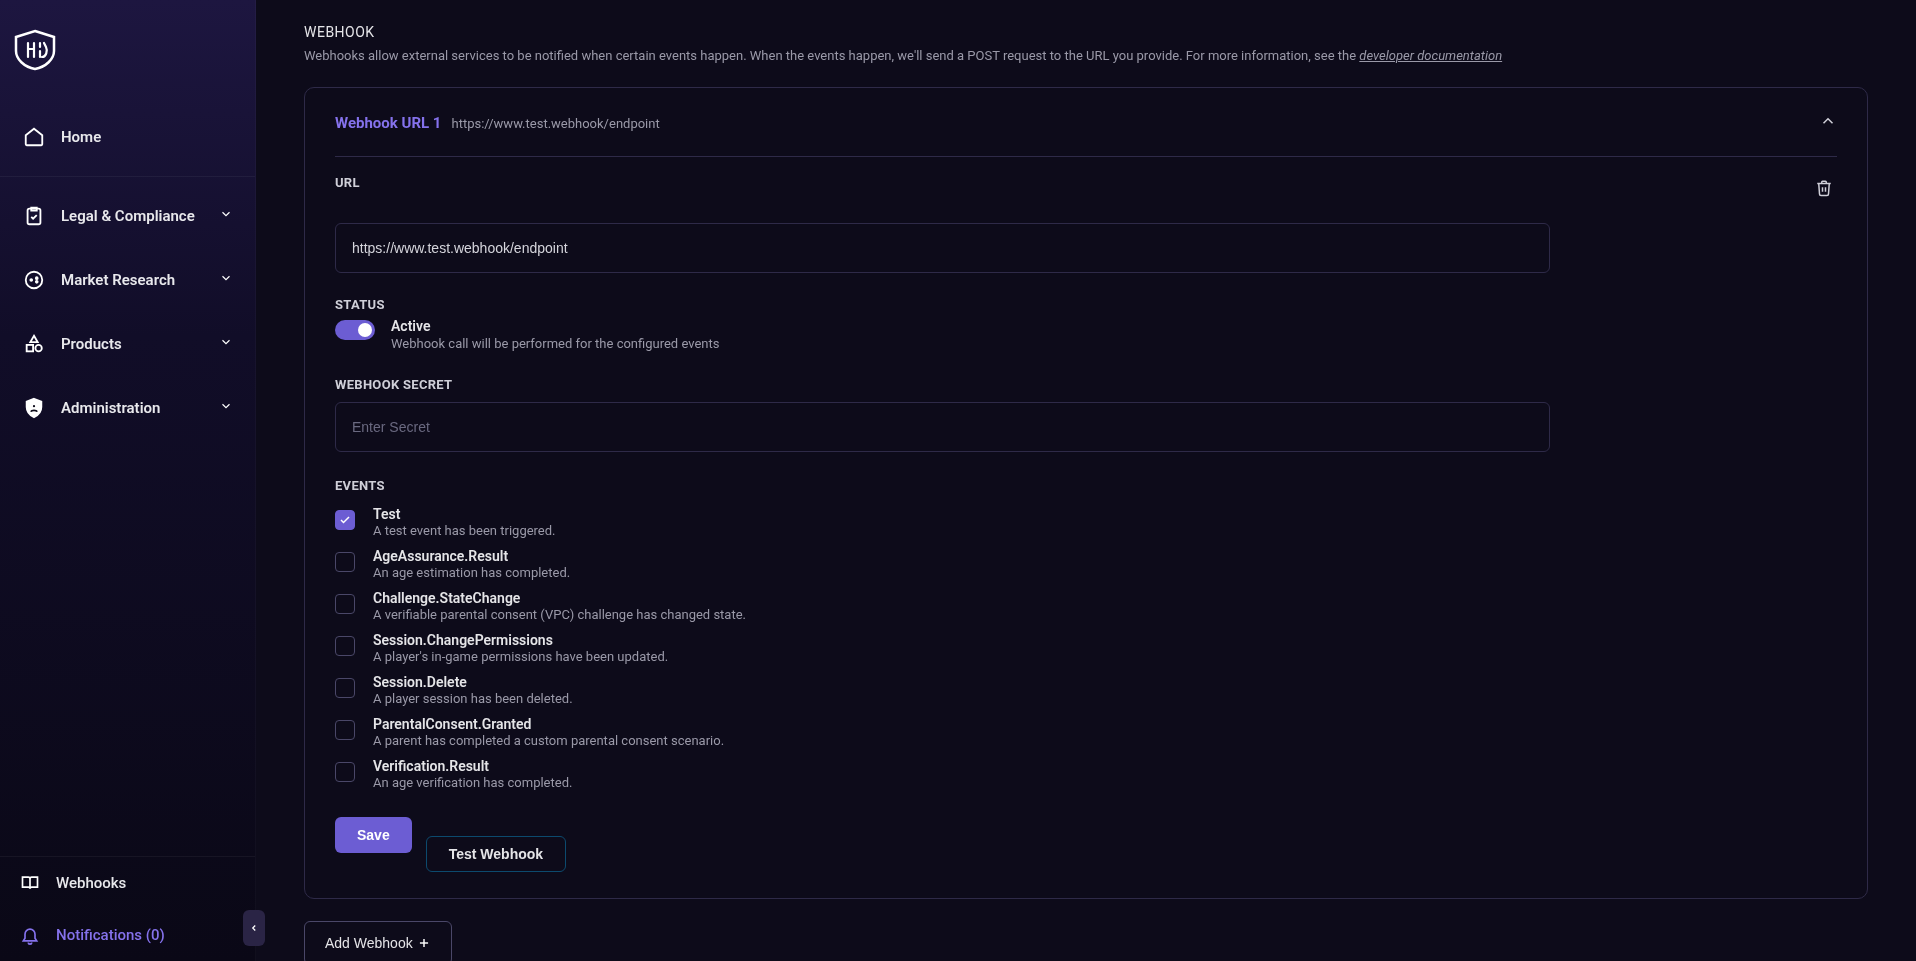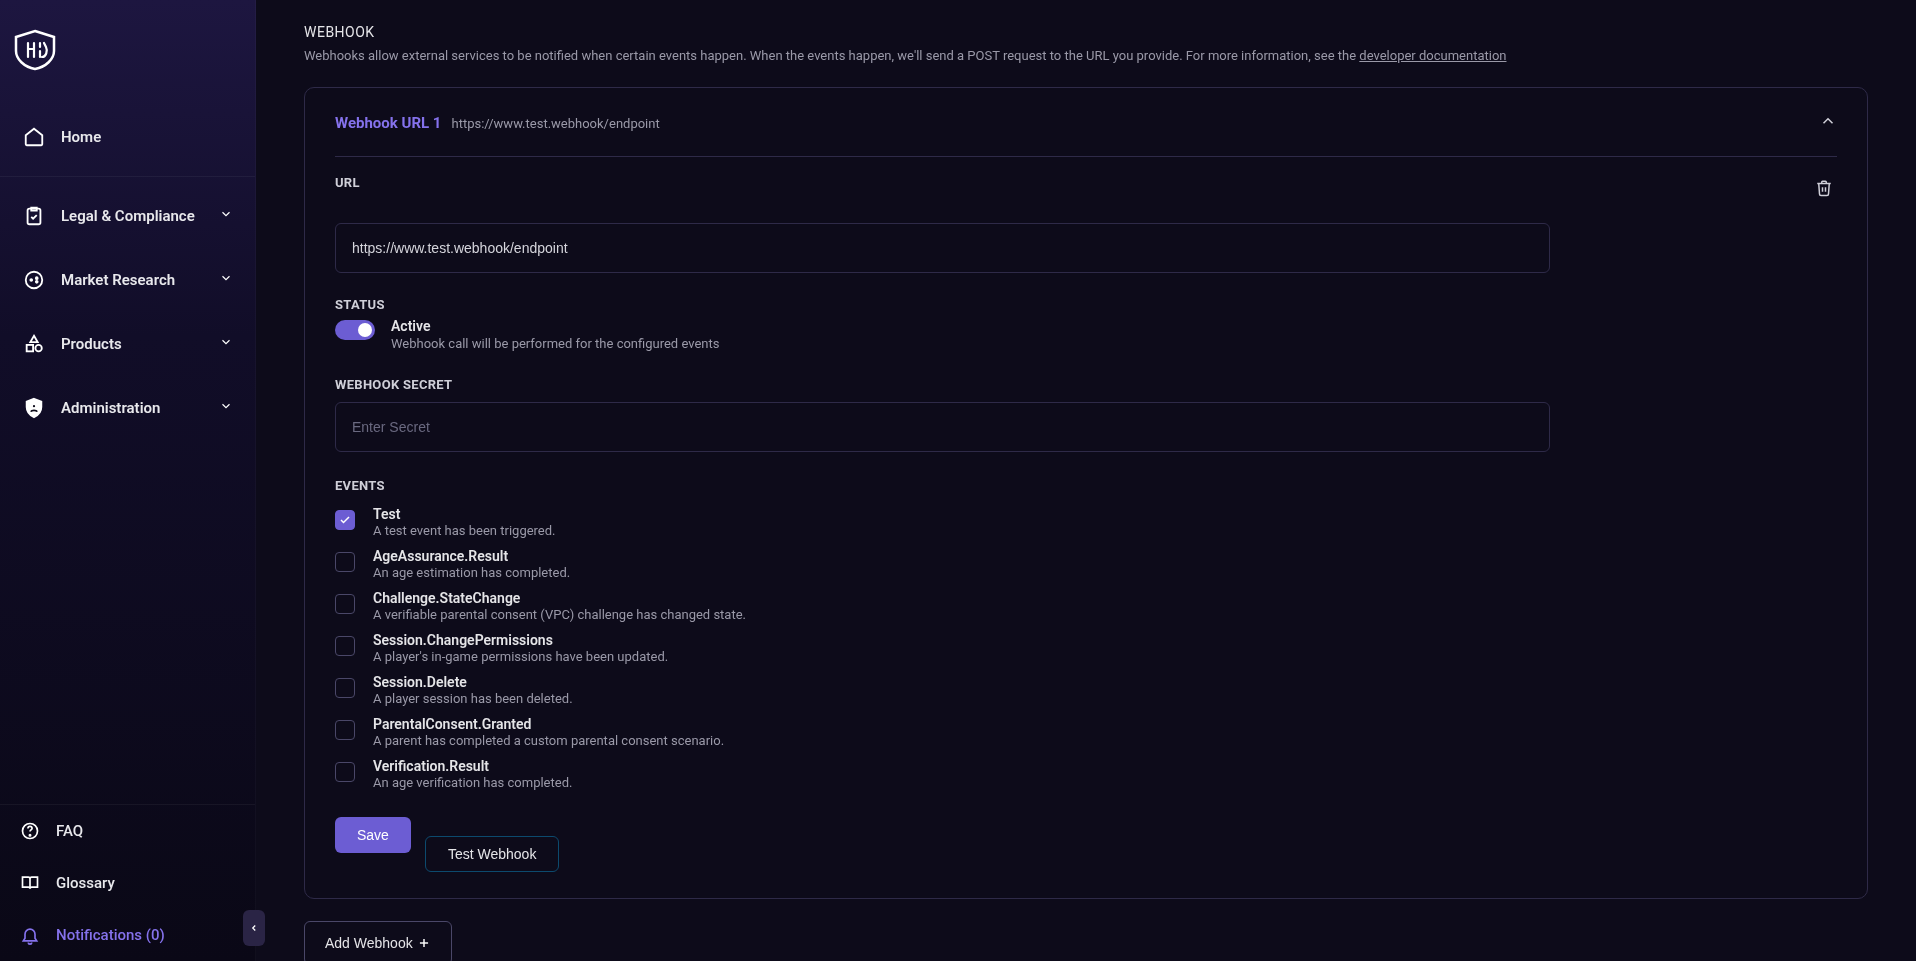--- a/index.html
+++ b/index.html
@@ -91,21 +91,21 @@
   font-weight: 400;
   letter-spacing: 0.5px;
   color: #e5e5e8;
   margin-bottom: 8px;
 }
 .section-desc {
   font-size: 13px;
   color: #9a99a8;
   margin-bottom: 24px;
 }
-.section-desc a { color: #9a99a8; text-decoration: underline; }
+.section-desc a { color: #9a99a8; text-decoration: underline; font-style: italic; }
 .webhook-card {
   border: 1px solid #2e2a48;
   border-radius: 10px;
   padding: 24px 30px 26px 30px;
   margin-bottom: 22px;
   background: transparent;
 }
 .card-header {
   display: flex;
   align-items: center;
@@ -202,21 +202,21 @@
   border-color: #6c5dd3;
 }
 .event-name { font-size: 14px; font-weight: 600; color: #e5e5e8; }
 .event-desc { font-size: 13px; color: #9a99a8; margin-top: 1px; }
 .button-row { display: flex; gap: 14px; margin-top: 22px; }
 .btn {
   height: 36px;
   padding: 0 22px;
   border-radius: 6px;
   font-size: 14px;
-  font-weight: 400;
+  font-weight: 700;
   cursor: pointer;
   display: flex;
   align-items: center;
   border: none;
 }
 .btn-primary { background: #6c5dd3; color: #fff; }
 .btn-outline { background: transparent; border: 1px solid #0c4a6e; color: #e5e5e8; margin-top: 19px; }
 .add-webhook-btn {
   height: 44px;
   padding: 0 20px;
@@ -319,34 +319,24 @@
             <polyline points="6 9 12 15 18 9"></polyline>
           </svg>
       </span>
     </div>
   </div>
 
   <div class="sidebar-bottom">
     <div class="bottom-item">
       <span class="nav-icon">
         <svg width="20" height="20" viewBox="0 0 24 24" fill="none" stroke="#fff" stroke-width="2">
-            <circle cx="12" cy="12" r="9"></circle>
-            <path d="M9.5 9a2.5 2.5 0 115 0c0 1.5-2.5 2-2.5 3.5"></path>
-            <circle cx="12" cy="17" r="0.8" fill="#fff"></circle>
-          </svg>
-      </span>
-      <span>FAQ</span>
-    </div>
-    <div class="bottom-item">
-      <span class="nav-icon">
-        <svg width="20" height="20" viewBox="0 0 24 24" fill="none" stroke="#fff" stroke-width="2">
             <path d="M3 5h7a2 2 0 012 2v12a2 2 0 00-2-2H3zM21 5h-7a2 2 0 00-2 2v12a2 2 0 012-2h7z"></path>
           </svg>
       </span>
-      <span>Glossary</span>
+      <span>Webhooks</span>
     </div>
     <div class="bottom-item highlight">
       <span class="nav-icon">
         <svg width="20" height="20" viewBox="0 0 24 24" fill="none" stroke="#8572ec" stroke-width="2">
             <path d="M18 16v-5a6 6 0 10-12 0v5l-2 3h16z"></path>
             <path d="M10 21a2 2 0 004 0"></path>
           </svg>
       </span>
       <span>Notifications (0)</span>
     </div>

